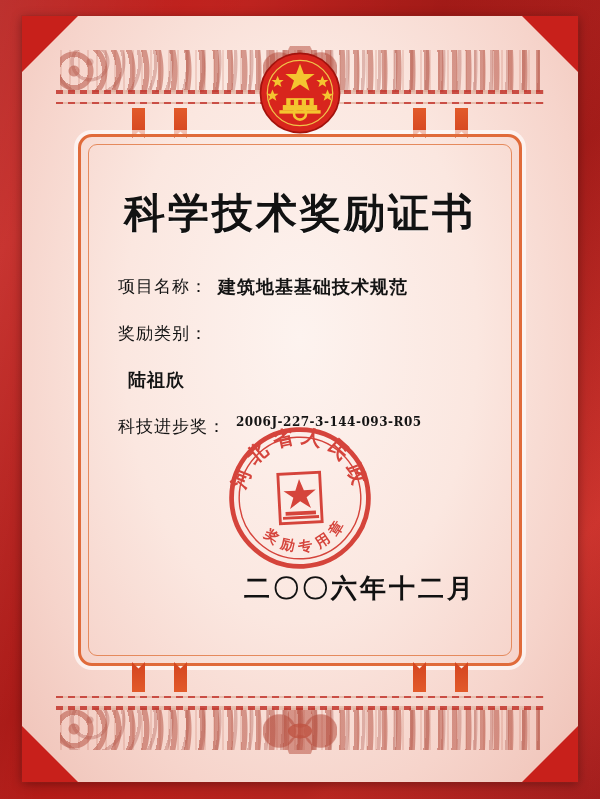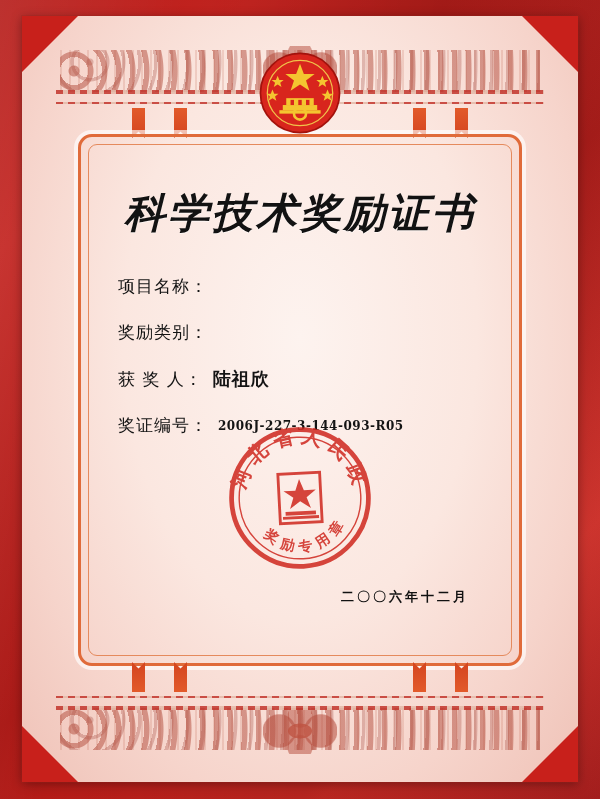--- a/index.html
+++ b/index.html
@@ -171,30 +171,29 @@
 
   .cert-title {
     text-align: center;
     font-family: "DejaVu Serif", serif;
     font-weight: bold;
     font-size: 41px;
     letter-spacing: 3px;
     color: #121212;
     margin-top: 38px;
     text-shadow: 0 1px 0 rgba(255,255,255,0.5);
-    font-style: italic;
   }
 
   .fields {
     margin-top: 34px;
     padding-left: 26px;
   }
   .field-row {
     display: flex;
-    align-items: center;
+    align-items: flex-start;
     margin-bottom: 23px;
     font-family: "DejaVu Serif", serif;
     color: #141414;
   }
   .field-label {
     font-size: 17px;
     letter-spacing: 1px;
     white-space: nowrap;
   }
   .field-value {
@@ -218,24 +217,24 @@
     bottom: 78px;
     width: 152px;
     height: 152px;
     z-index: 5;
     opacity: 0.86;
   }
 
   
   .date {
     position: absolute;
-    right: 39px;
+    right: 32px;
     bottom: 46px;
     font-family: "DejaVu Serif", serif;
-    font-size: 13px;
+    font-size: 26px;
     font-weight: bold;
     letter-spacing: 3px;
     color: #111;
     z-index: 6;
     margin-top: 8px;
   }
 </style>
 </head>
 <body>
 
@@ -288,30 +287,30 @@
     <div class="frame-outer">
       <div class="frame-inner"></div>
     </div>
 
     <div class="content">
       <div class="cert-title">科学技术奖励证书</div>
 
       <div class="fields">
         <div class="field-row">
           <span class="field-label">项目名称：</span>
+          <span class="field-value">建筑地基基础技术规范</span>
         </div>
         <div class="field-row">
           <span class="field-label">奖励类别：</span>
         </div>
         <div class="field-row">
-          <span class="field-label">获 奖 人：</span>
           <span class="field-value">陆祖欣</span>
         </div>
         <div class="field-row code">
-          <span class="field-label">奖证编号：</span>
+          <span class="field-label">科技进步奖：</span>
           <span class="field-value">2006J-227-3-144-093-R05</span>
         </div>
       </div>
 
       <div class="seal">
         <svg viewBox="0 0 160 160" width="152" height="152" aria-hidden="true">
           <circle cx="80" cy="80" r="72" fill="none" stroke="#cf2920" stroke-width="5"></circle>
           <circle cx="80" cy="80" r="64" fill="none" stroke="#cf2920" stroke-width="1.5"></circle>
 
           <g transform="translate(80,80)">

